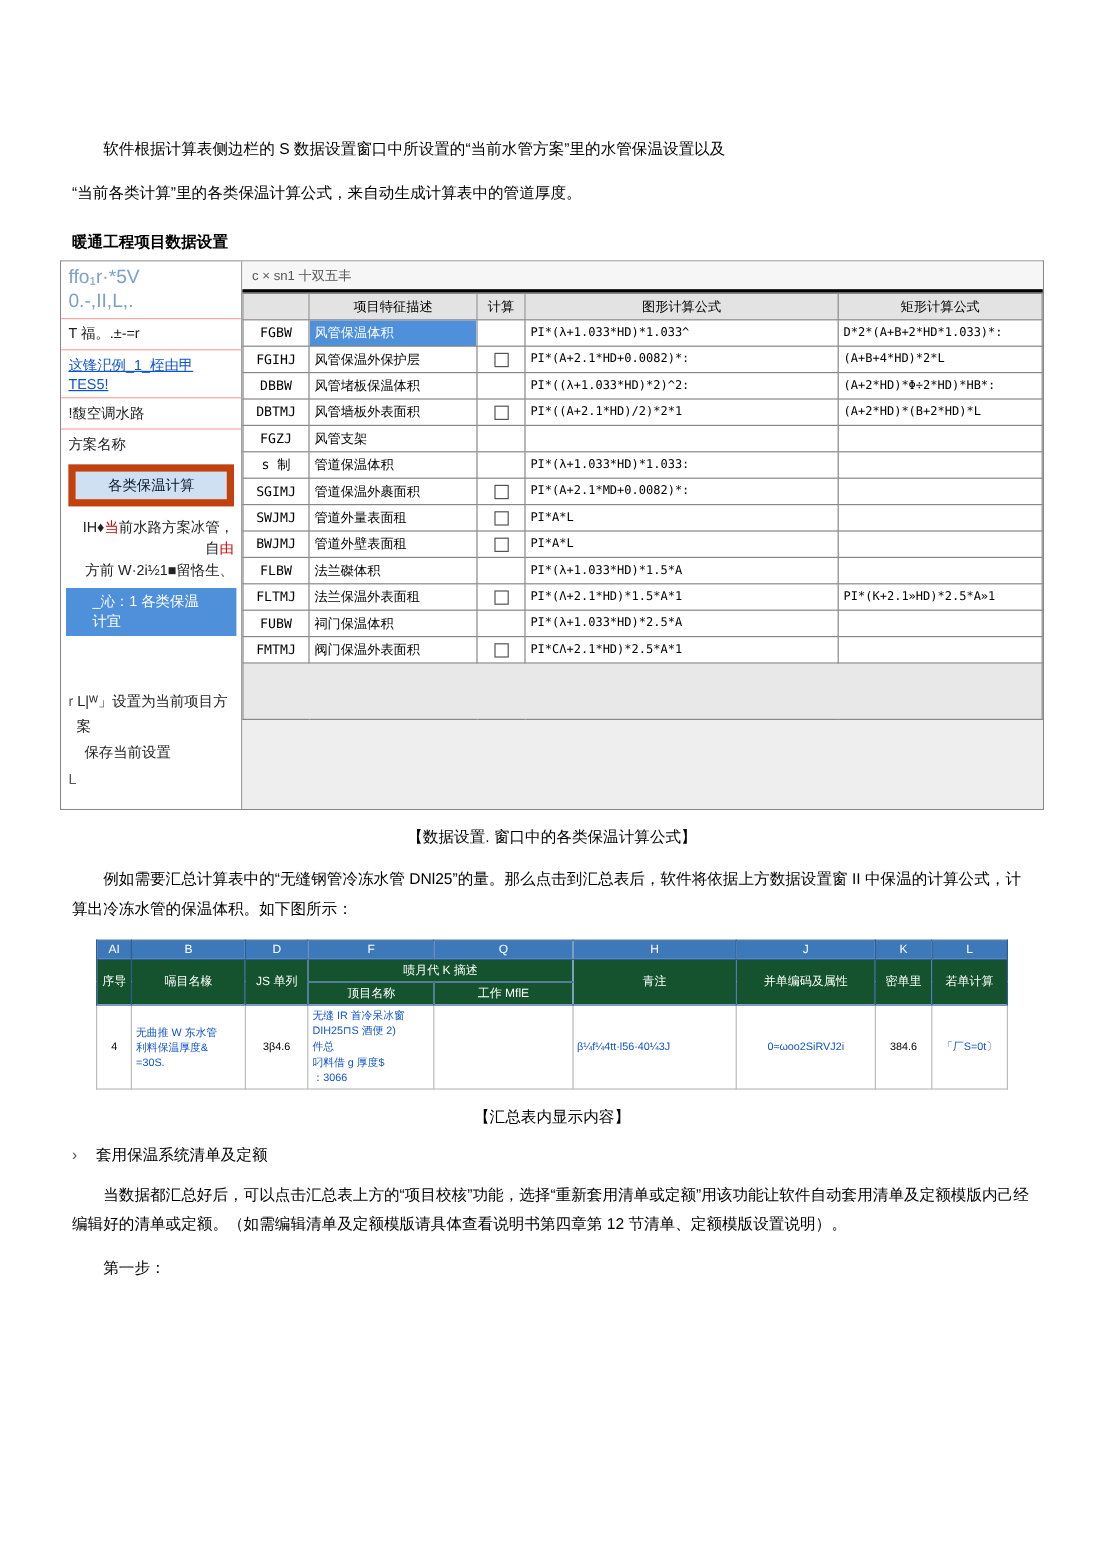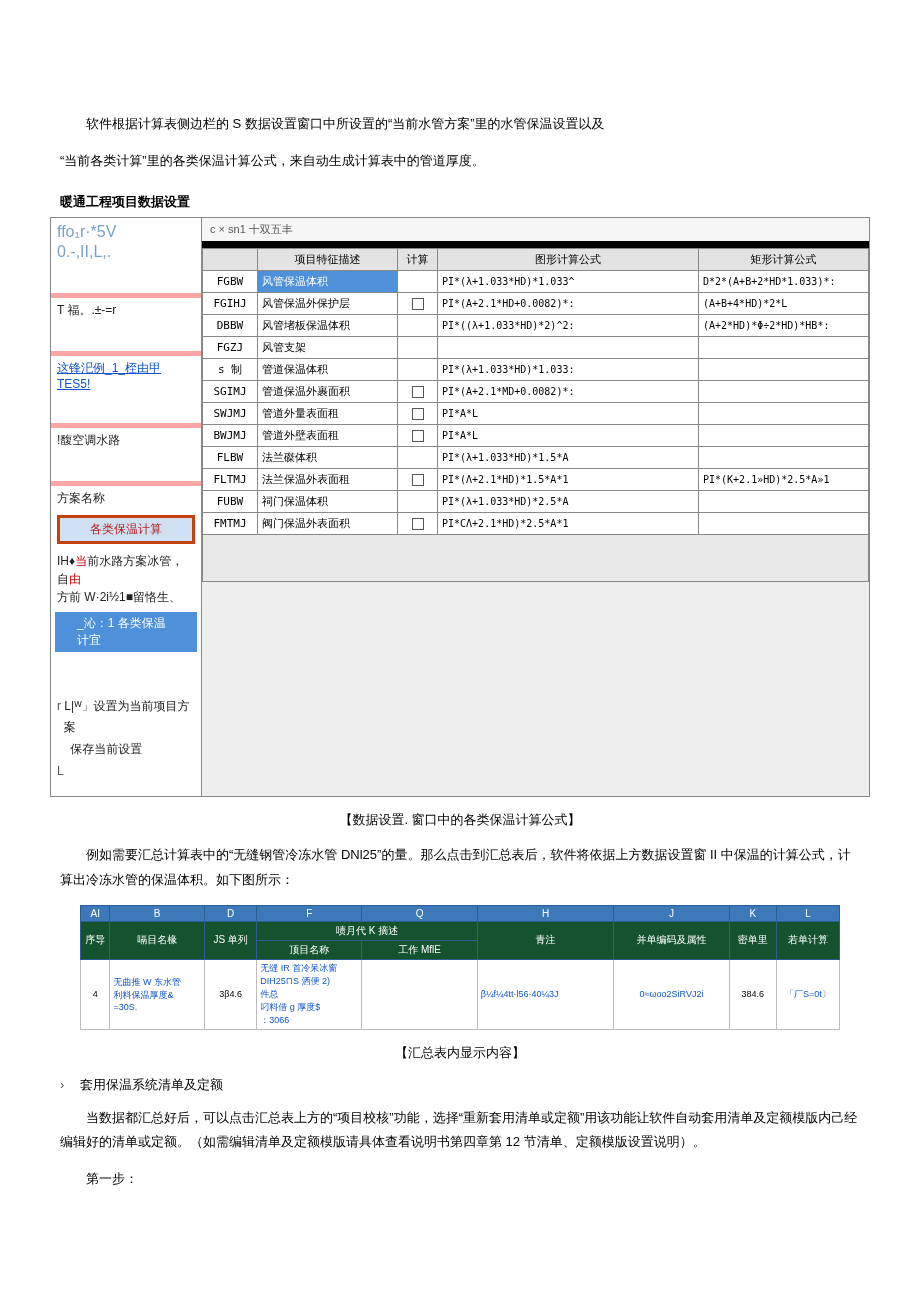--- a/index.html
+++ b/index.html
@@ -40,40 +40,40 @@
     padding-bottom: 10px;
   }
   .side .side-top {
     color: #7aa2c9;
     font-size: 16px;
     padding: 4px 6px;
     line-height: 1.2;
   }
   .side .row-label {
     padding: 4px 6px;
-    border-top: 5px solid #fca5a5;
+    border-top: 1px solid #fca5a5;
     font-size: 12px;
     color: #222;
-    margin-top: 28px;
   }
   .side .row-label .blue { color: #1155cc; text-decoration: underline; }
   .side .btn-blue {
     background: #cfe0f2;
-    border: 3px solid #c2410c;
+    border: 6px solid #c2410c;
     text-align: center;
     margin: 4px 6px;
     padding: 3px 0;
     font-size: 12px;
-    color: #b91c1c;
+    color: #0f172a;
   }
   .side .desc {
     font-size: 12px;
     color: #222;
     padding: 4px 6px;
     line-height: 1.5;
+    text-align: right;
   }
   .side .desc .red2 { color: #c00; }
   .side .highlight {
     background: #4e90d9;
     color: #fff;
     padding: 3px 22px;
     margin: 2px 4px;
     font-size: 12px;
   }
   .side .bottom-block {
@@ -84,21 +84,21 @@
     color: #222;
   }
   .main {
     flex: 1;
     background: #eee;
   }
   .main .tabbar {
     font-size: 11px;
     padding: 4px 8px;
     color: #555;
-    border-bottom: 7px solid #000000;
+    border-bottom: 3px solid #000000;
     background: #f6f6f6;
   }
   table.data {
     border-collapse: collapse;
     width: 100%;
     table-layout: fixed;
     font-size: 11px;
     background: #fff;
   }
   table.data th, table.data td {
@@ -240,20 +240,27 @@
               <td class="chk"><span class="chkbx"></span></td>
               <td class="formula">PI*(A+2.1*HD+0.0082)*:</td>
               <td class="formula">(A+B+4*HD)*2*L</td>
             </tr>
             <tr>
               <td class="code">DBBW</td>
               <td class="desc">风管堵板保温体积</td>
               <td class="chk"></td>
               <td class="formula">PI*((λ+1.033*HD)*2)^2:</td>
               <td class="formula">(A+2*HD)*Φ÷2*HD)*HB*:</td>
+            </tr>
+            <tr>
+              <td class="code">DBTMJ</td>
+              <td class="desc">风管墙板外表面积</td>
+              <td class="chk"><span class="chkbx"></span></td>
+              <td class="formula">PI*((A+2.1*HD)/2)*2*1</td>
+              <td class="formula">(A+2*HD)*(B+2*HD)*L</td>
             </tr>
             <tr>
               <td class="code">FGZJ</td>
               <td class="desc">风管支架</td>
               <td class="chk"></td>
               <td class="formula"></td>
               <td class="formula"></td>
             </tr>
             <tr>
               <td class="code">s 制</td>

